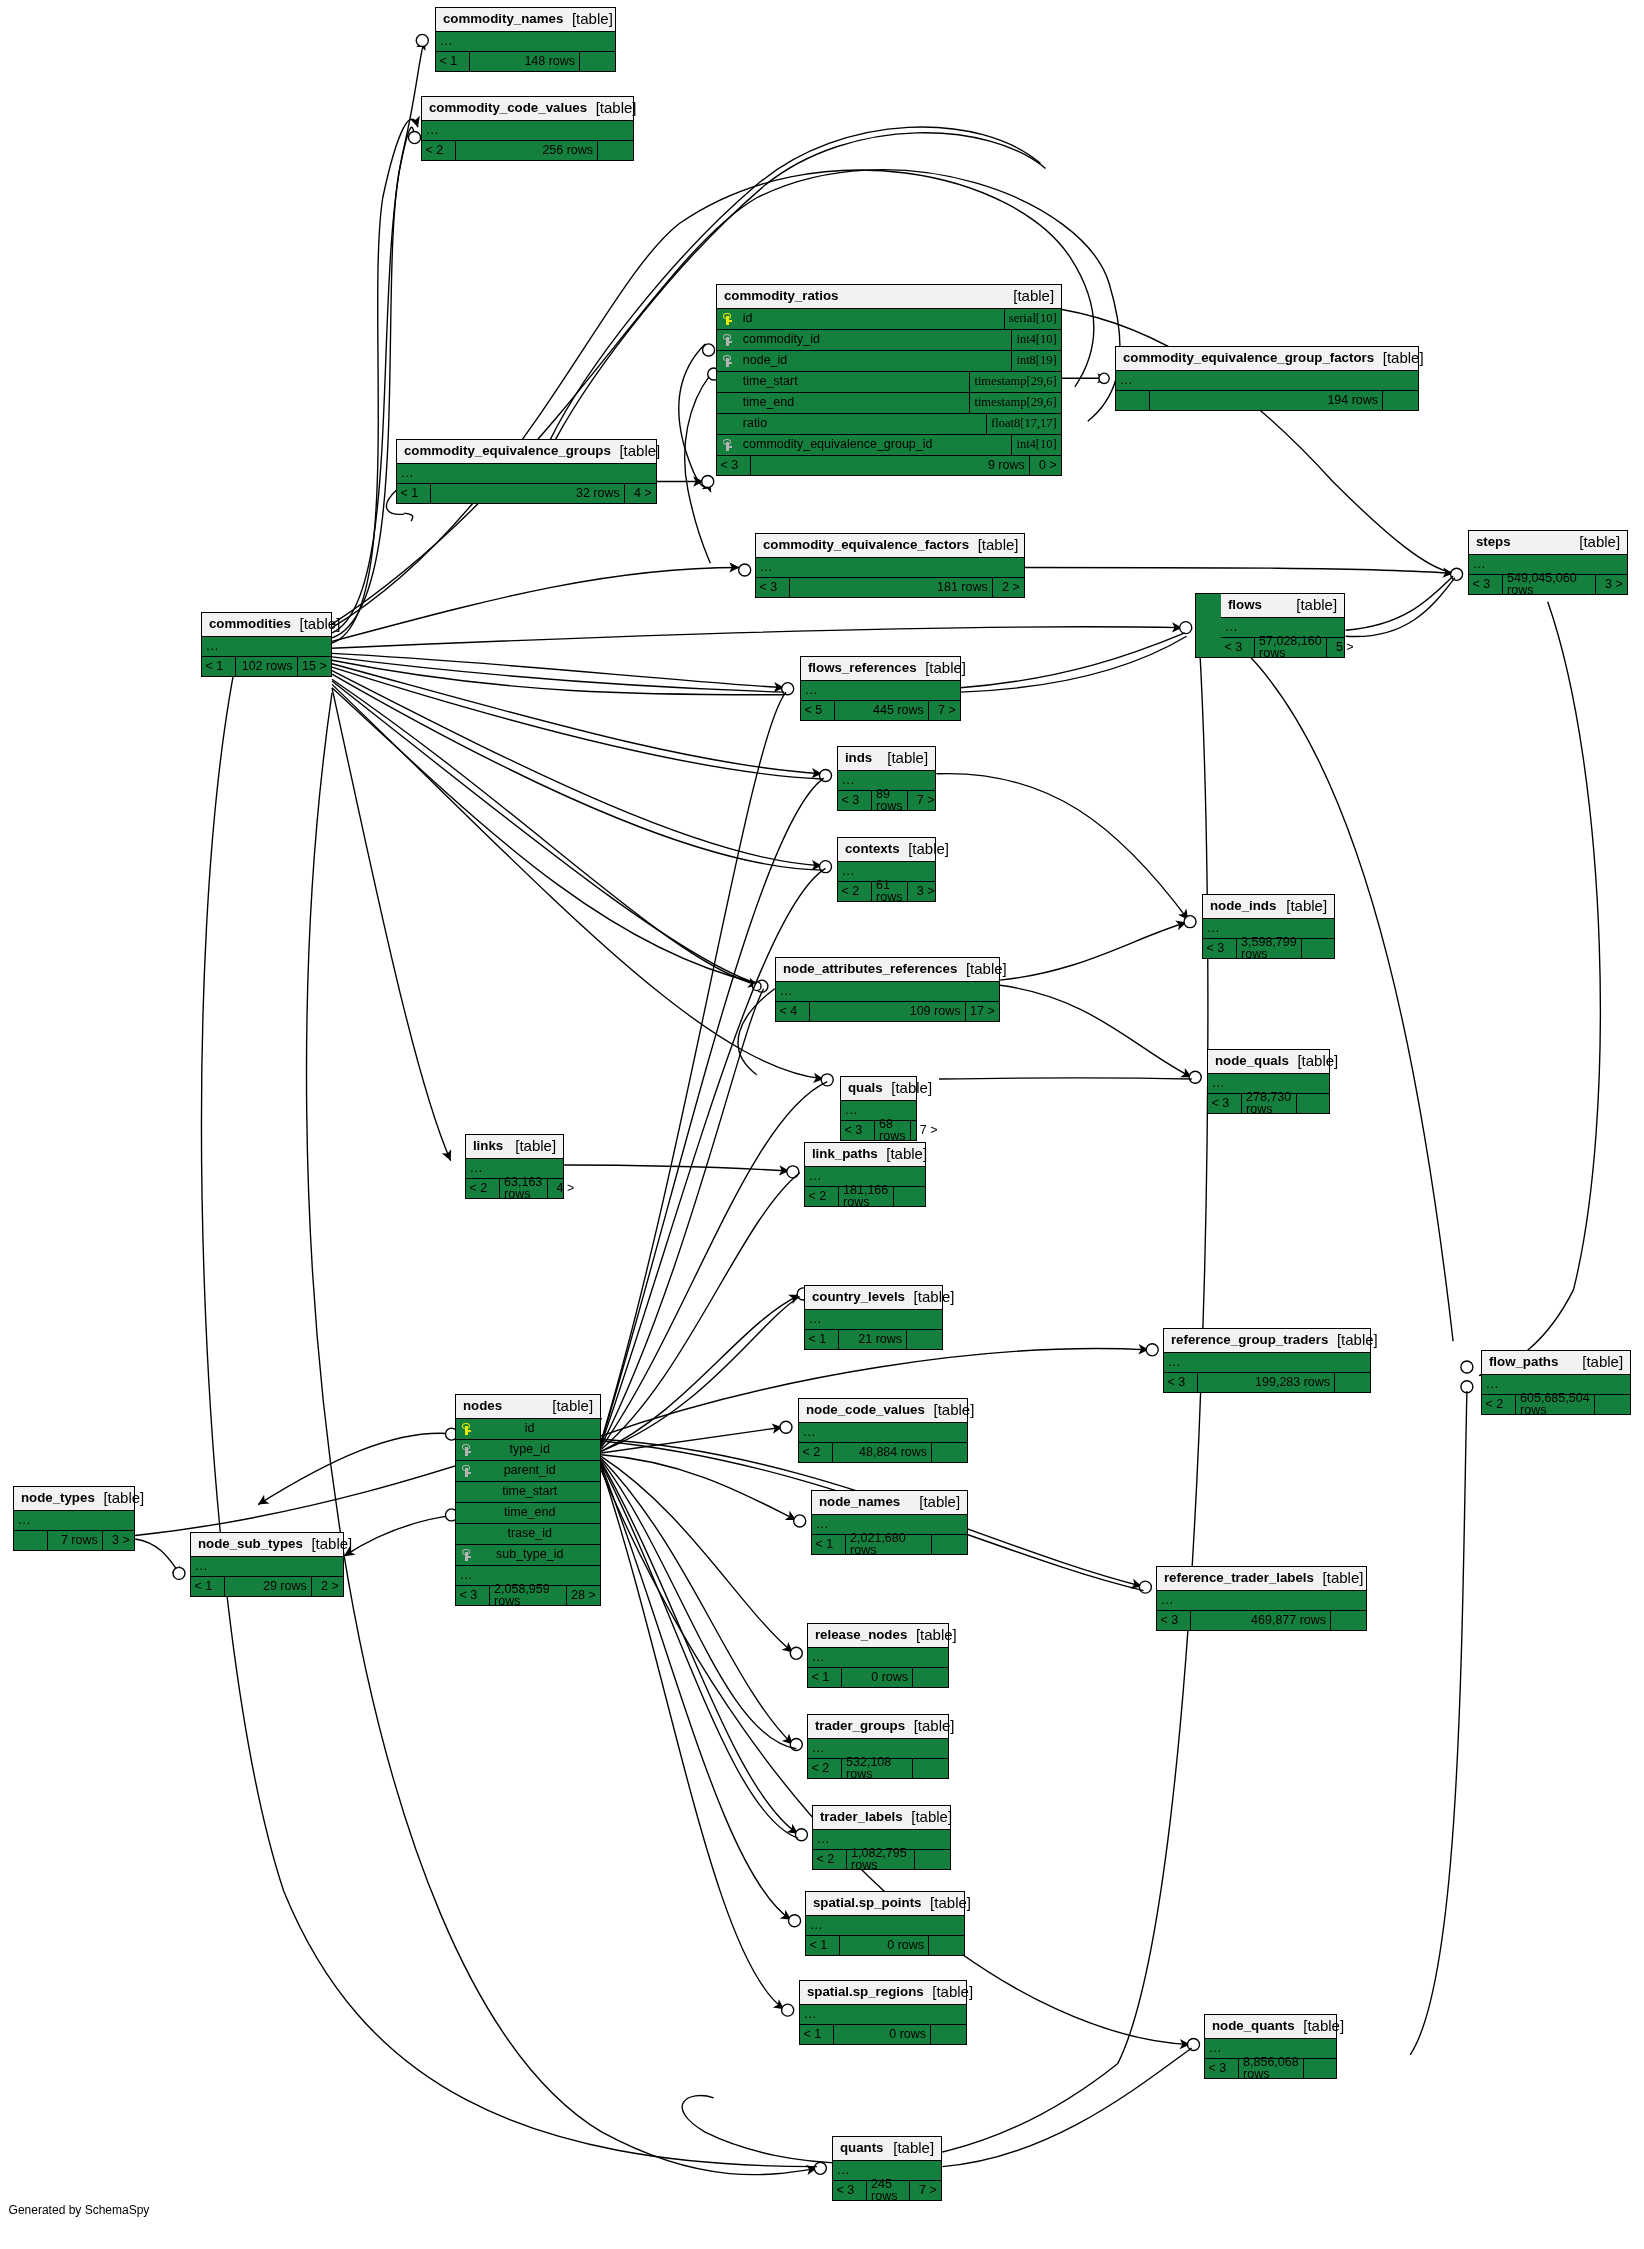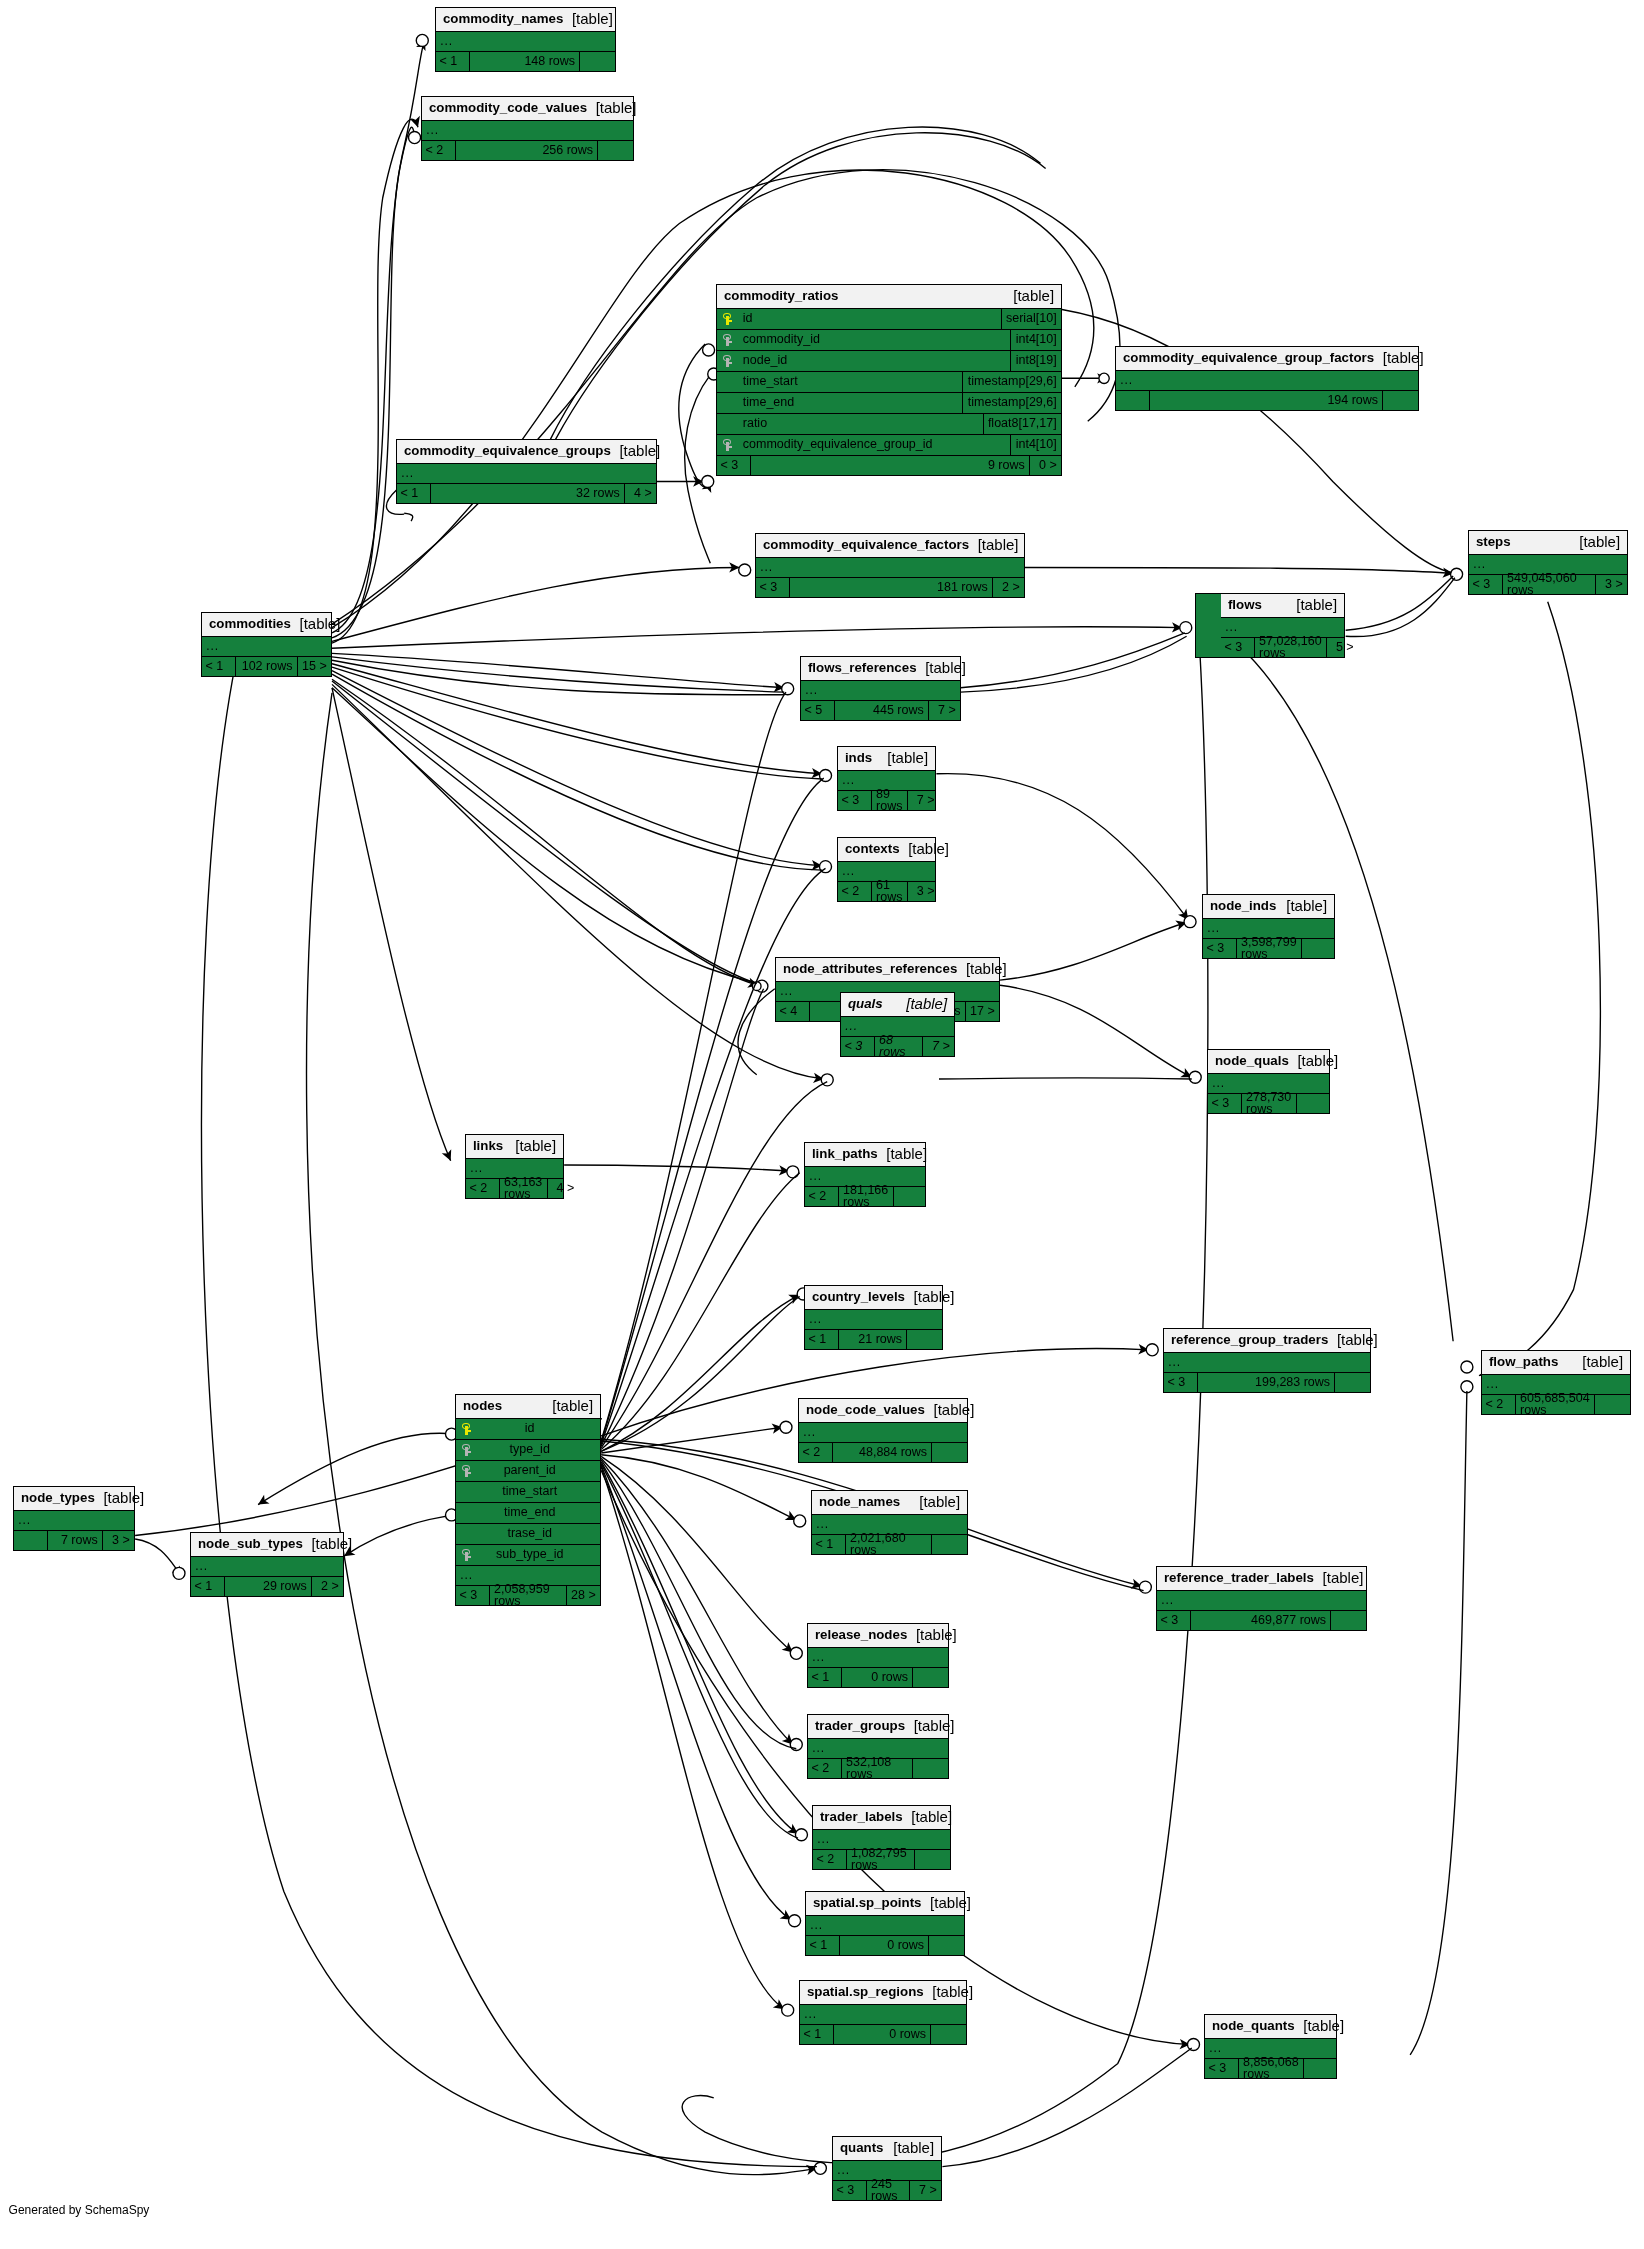--- a/index.html
+++ b/index.html
@@ -34,21 +34,21 @@
     display:flex;align-items:center;
     border-bottom:1px solid #000;
     height:20px;
     white-space:nowrap;
   }
   .tbl .col:last-of-type{border-bottom:1px solid #000;}
   .tbl .col .kcell{width:22.4px;flex:0 0 22.4px;display:flex;align-items:center;justify-content:center;}
   .tbl .col .cname{flex:1 1 auto;padding-left:3.4px;font-size:12.5px;overflow:hidden;}
   .tbl .col .ctype{
     flex:0 0 auto;border-left:1px solid #000;padding:0 4.3px;font-size:12.5px;
-    height:100%;display:flex;align-items:center;
+    height:100%;display:flex;align-items:center;font-family:Liberation Serif, serif;
   }
   .tbl .col.centered .cname{text-align:center;padding-right:22.4px;}
   .tbl .ellipsis{
     height:19px;display:flex;align-items:center;padding-left:4.3px;
     border-bottom:1px solid #000;font-size:12px;letter-spacing:0.9px;color:#000;
   }
   .tbl .foot{
     display:flex;height:19px;font-size:12.5px;align-items:stretch;
   }
   .tbl .foot .fl{
@@ -451,21 +451,21 @@
           <span class="tname">node_inds</span>
           <span class="ttag">[table]</span>
         </div>
         <div class="ellipsis">...</div>
         <div class="foot">
           <span class="fl">&lt; 3</span>
           <span class="fc">3,598,799 rows</span>
           <span class="fr empty"></span>
         </div>
       </div>
-      <div class="tbl" style="left: 840px; top: 992px; width: 115px; font-style: italic;">
+      <div class="tbl" style="left: 840px; top: 1076px; width: 77px;">
         <div class="hdr">
           <span class="tname">quals</span>
           <span class="ttag">[table]</span>
         </div>
         <div class="ellipsis">...</div>
         <div class="foot">
           <span class="fl">&lt; 3</span>
           <span class="fc">68 rows</span>
           <span class="fr">7 &gt;</span>
         </div>

